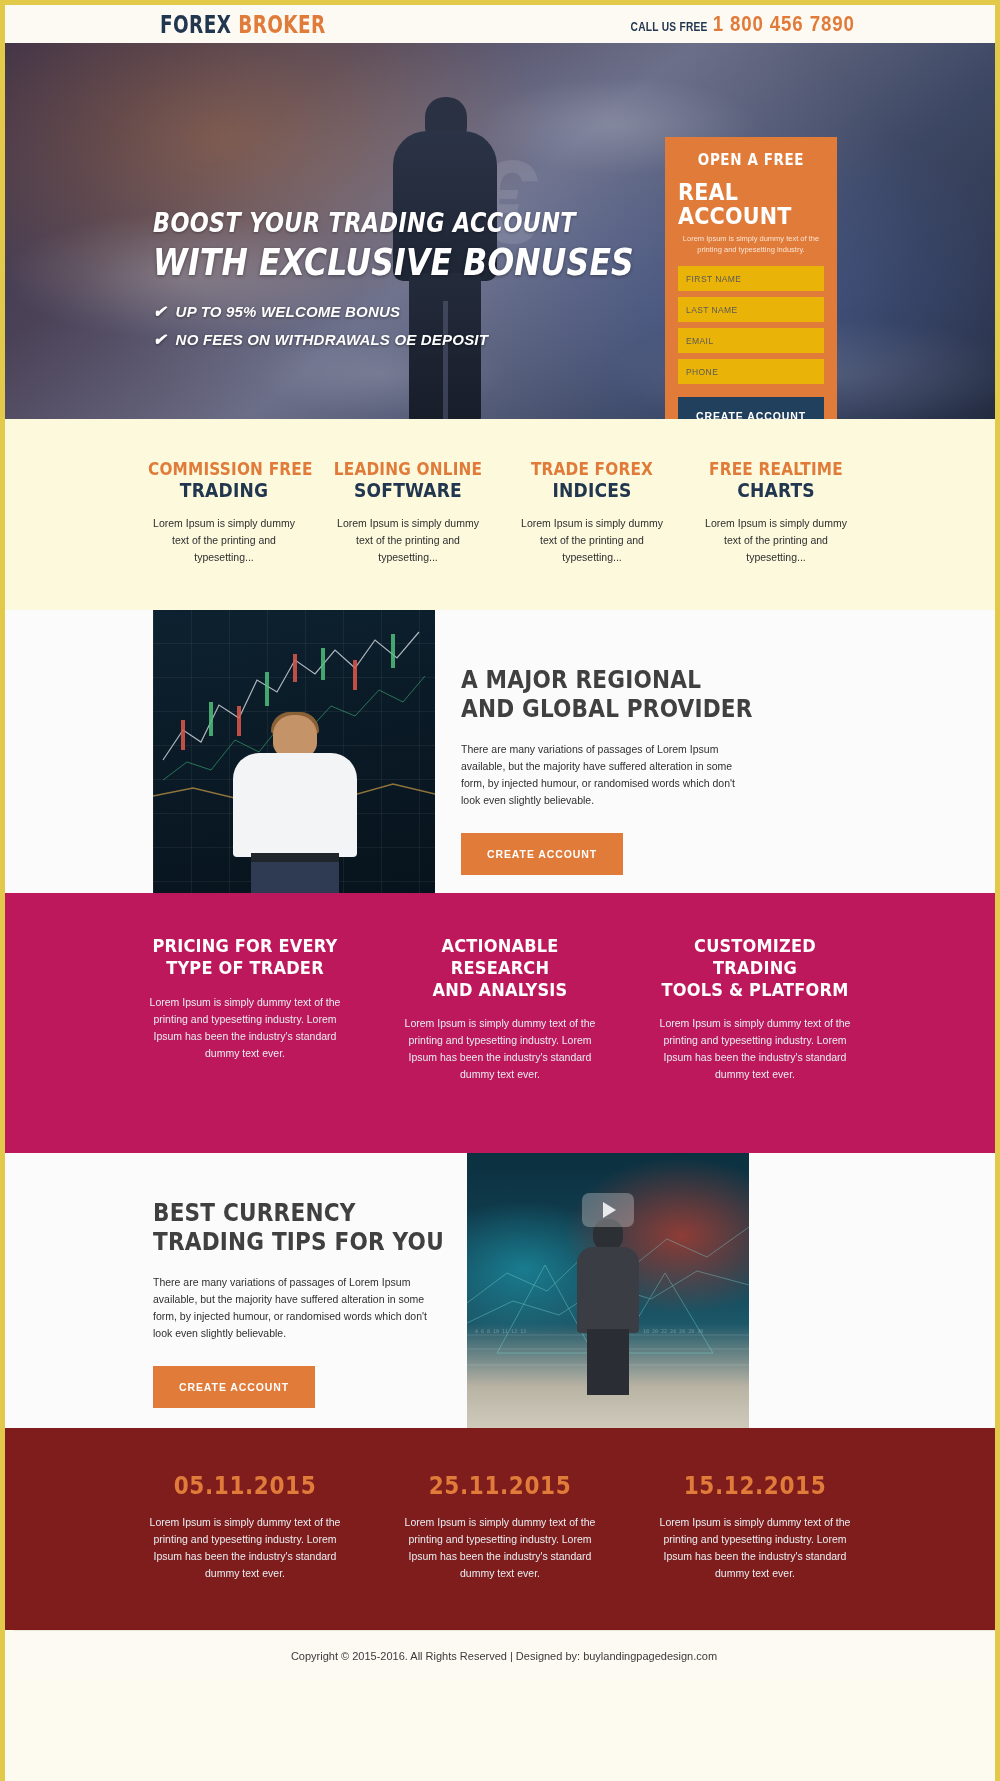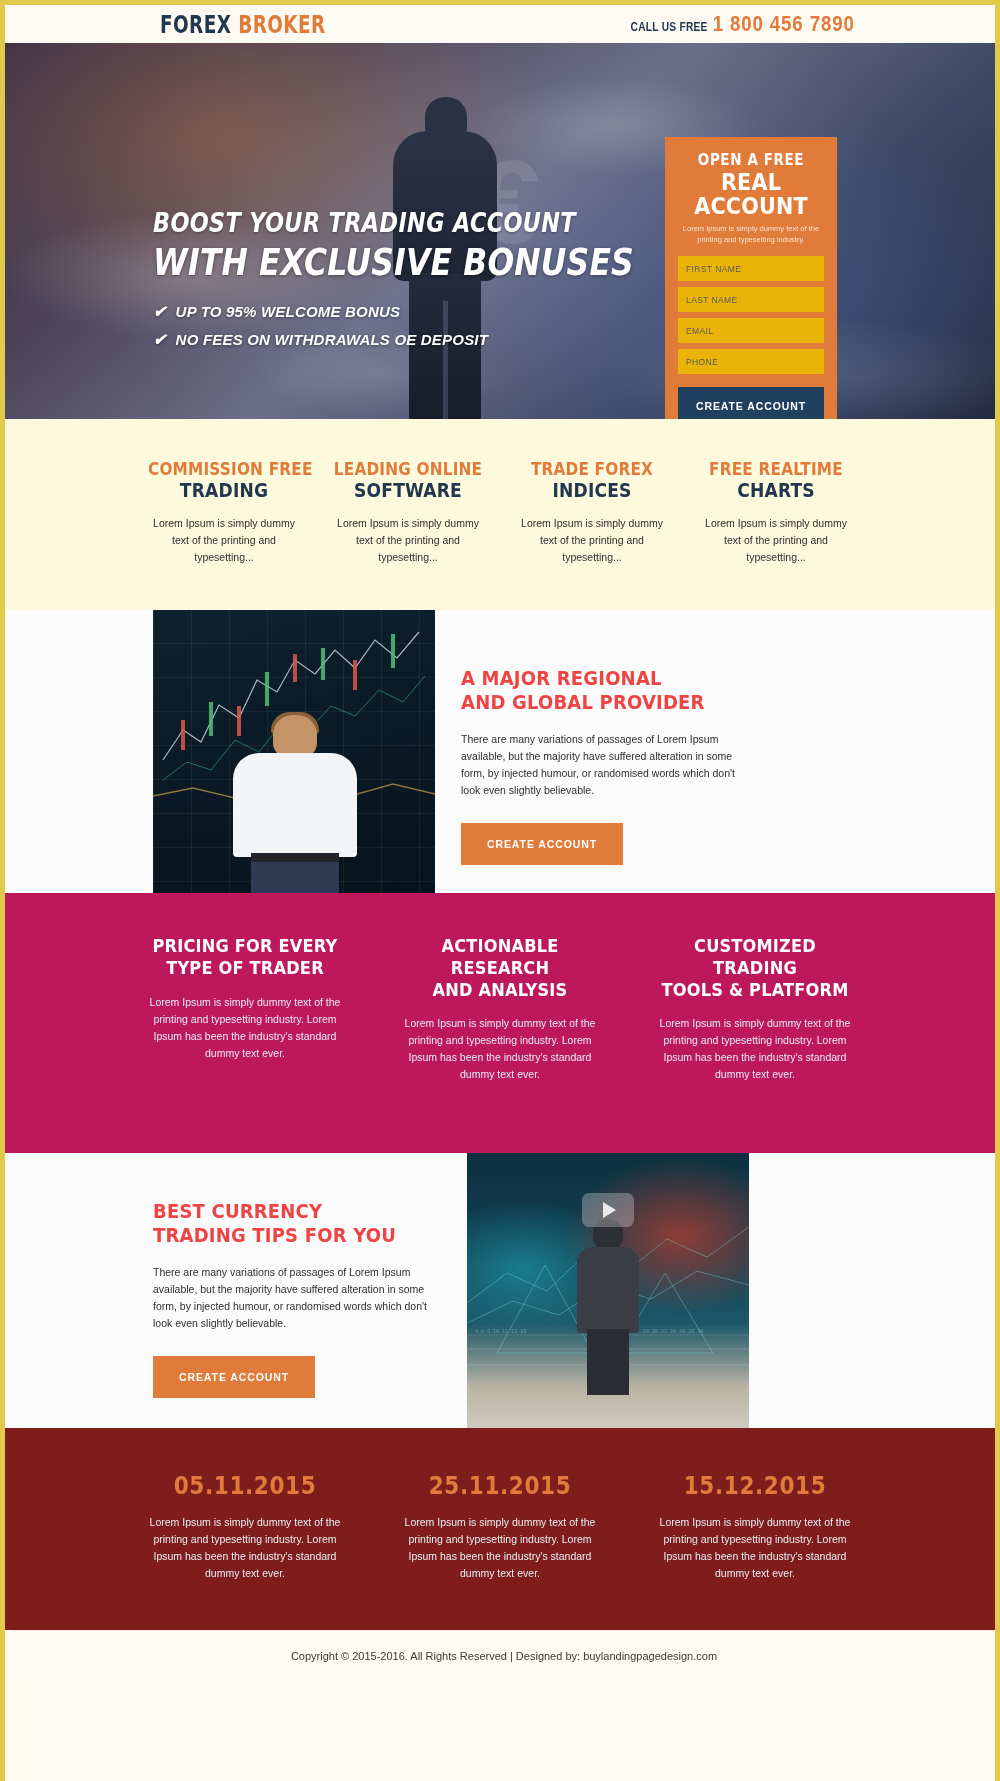--- a/index.html
+++ b/index.html
@@ -169,23 +169,23 @@
     padding: 14px 13px 17px 13px;
     z-index: 6;
   }
   .form-t1 {
     font-family: "DejaVu Sans Condensed", "Liberation Sans Narrow", "Liberation Sans", sans-serif;
     text-align: center; color: #ffffff;
     font-size: 15px; font-weight: bold; letter-spacing: 0.6px;
   }
   .form-t2 {
     font-family: "DejaVu Sans Condensed", "Liberation Sans Narrow", "Liberation Sans", sans-serif;
-    text-align: center; color: #ffffff;
+    color: #ffffff;
     font-size: 23px; font-weight: bold; letter-spacing: 0.2px;
-    line-height: 1.05; margin-top: 1px;
+    line-height: 1.05; margin-top: 11px;
   }
   .form-sub {
     text-align: center;
     color: #fbe3d1;
     font-size: 7.5px;
     line-height: 1.45;
     margin: 6px 2px 10px 2px;
   }
   .field {
     width: 100%;
@@ -293,22 +293,22 @@
   .split-trader .sh-pants {
     position: absolute; left: 26px; top: 147px;
     width: 88px; height: 34px; background: #2f3b52;
   }
   .split-right {
     flex: 1;
     padding: 56px 0 0 26px;
   }
   .h-dark {
     font-family: "DejaVu Sans Condensed", "Liberation Sans Narrow", "Liberation Sans", sans-serif;
-    color: #ef4444;
-    font-size: 20px; font-weight: bold;
+    color: #404040;
+    font-size: 24px; font-weight: bold;
     line-height: 1.2; letter-spacing: 0.2px;
   }
   .p-dark {
     margin-top: 17px;
     width: 282px;
     font-size: 10.5px;
     color: #2f2f2f;
     line-height: 1.62;
   }
   .btn-orange {

